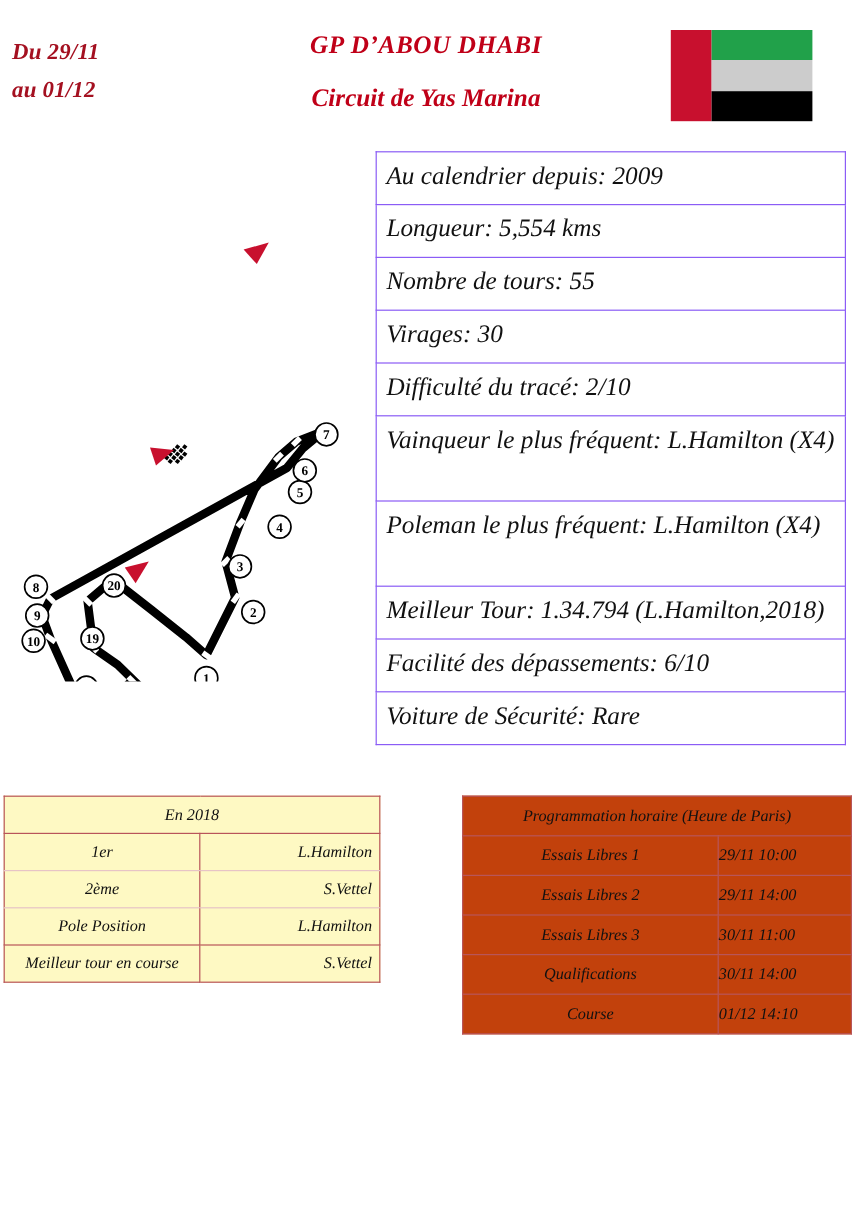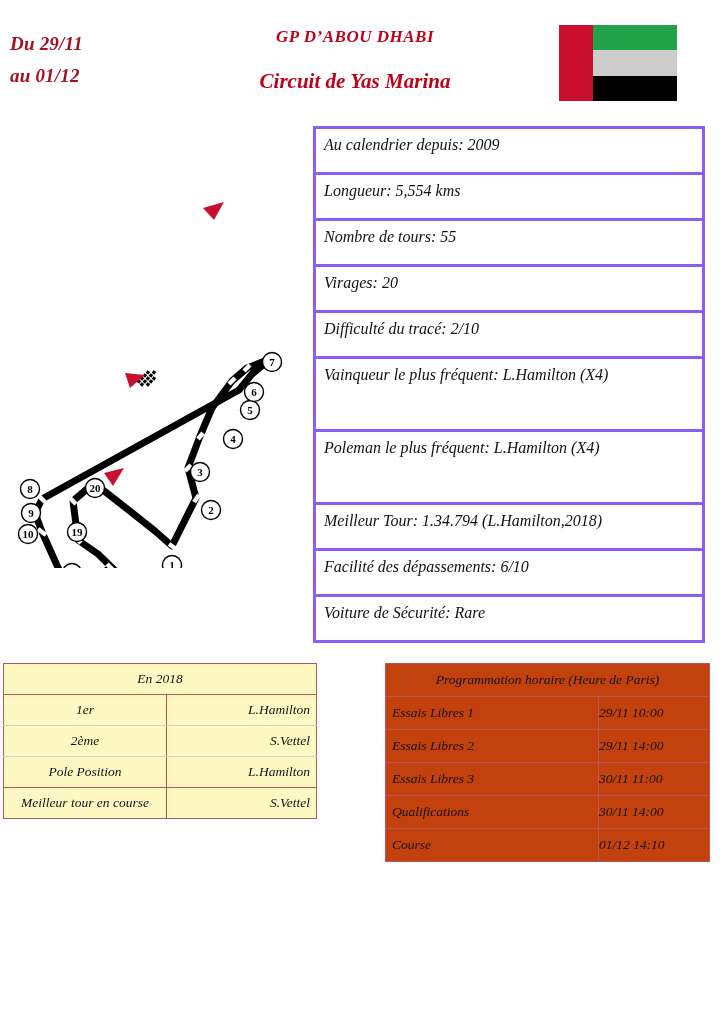--- a/index.html
+++ b/index.html
@@ -27,21 +27,21 @@
     line-height: 32px;
     letter-spacing: .2px;
   }
   .title-block {
     position: absolute; left: 190px; top: 20px; width: 330px;
     text-align: center;
     color: #c00018;
     font-style: italic;
     font-weight: bold;
   }
-  .title-main { font-size: 17px; line-height: 34px; letter-spacing: .5px; }
+  .title-main { font-size: 21px; line-height: 34px; letter-spacing: .5px; }
   .title-sub  { font-size: 21px; line-height: 34px; margin-top: 10px; }
 
   .flag {
     position: absolute; left: 559px; top: 25px;
     width: 118px; height: 76px;
     display: flex;
     box-shadow: 0 0 0 1px #ffffff;
   }
   .flag-red { width: 28.5%; height: 100%; background: #c8102e; }
   .flag-stripes { flex: 1; display: flex; flex-direction: column; }
@@ -56,24 +56,24 @@
 
   
   .info-table {
     position: absolute; left: 313px; top: 126px;
     width: 392px;
     border-collapse: collapse;
     border: 1px solid #a23b40;
     background: #fff;
   }
   .info-table td {
-    border: 3px solid #8b5cf6;
+    border: 1px solid #8b5cf6;
     padding: 6px 8px 7px 8px;
     font-style: italic;
-    font-size: 16px;
+    font-size: 21px;
     color: #111;
     vertical-align: top;
     line-height: 1.25;
   }
   .info-table tr.r-std td { height: 30px; }
   .info-table tr.r-tall td { height: 57px; }
 
   
   .results-table {
     position: absolute; left: 3px; top: 663px;
@@ -107,21 +107,21 @@
     border: 1px solid #a23b40;
     background: #c2410c;
   }
   .schedule-table td {
     border: 1px solid #b8555a;
     font-style: italic;
     font-size: 13.5px;
     color: #111;
     padding: 5px 6px;
     height: 22px;
-    text-align: left;
+    text-align: center;
   }
   .schedule-table td.sc-head { text-align: center; }
   .schedule-table td.sc-name { width: 200px; }
   .schedule-table td.sc-time { text-align: left; padding-left: 0; }
 </style>
 </head>
 <body>
 
 <div class="page">
 
@@ -321,21 +321,21 @@
       <tr class="r-std">
           <td>Au calendrier depuis: 2009</td>
         </tr>
       <tr class="r-std">
           <td>Longueur: 5,554 kms</td>
         </tr>
       <tr class="r-std">
           <td>Nombre de tours: 55</td>
         </tr>
       <tr class="r-std">
-          <td>Virages: 20</td>
+          <td>Virages: 30</td>
         </tr>
       <tr class="r-std">
           <td>Difficulté du tracé: 2/10</td>
         </tr>
       <tr class="r-tall">
           <td>Vainqueur le plus fréquent: L.Hamilton (X4)</td>
         </tr>
       <tr class="r-tall">
           <td>Poleman le plus fréquent: L.Hamilton (X4)</td>
         </tr>

